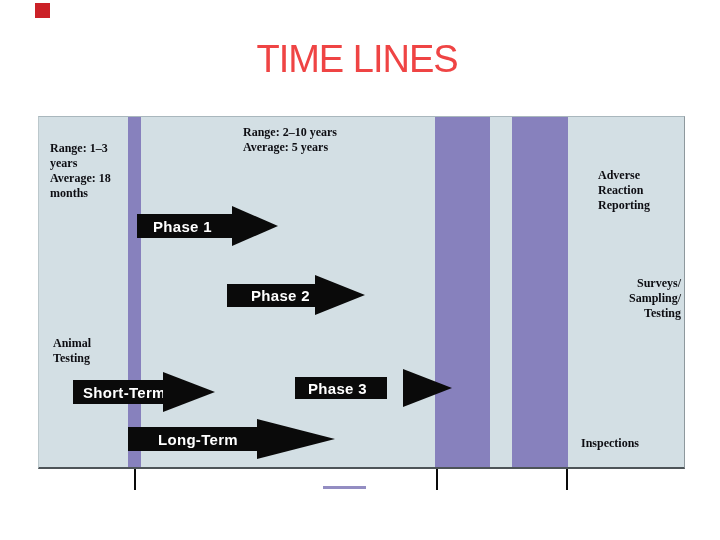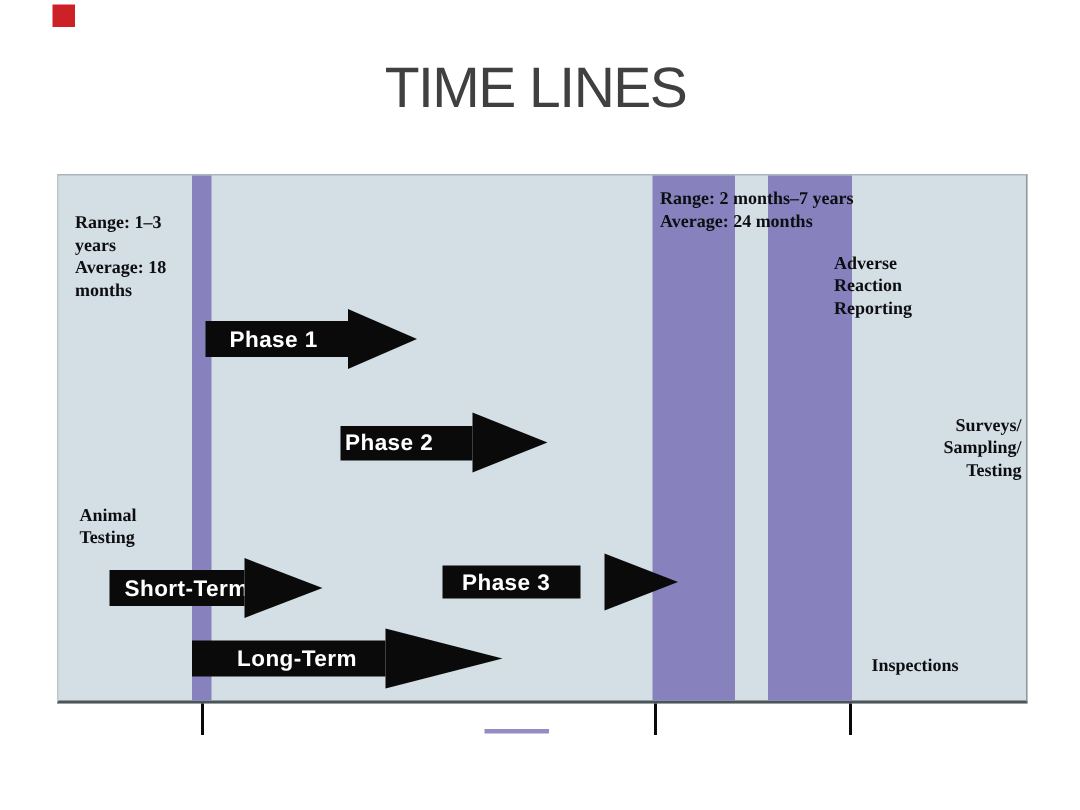--- a/index.html
+++ b/index.html
@@ -20,21 +20,21 @@
   .title {
     position: absolute;
     left: 0; top: 38px;
     width: 714px;
     margin: 0;
     text-align: center;
     font-family: "Liberation Sans", sans-serif;
     font-weight: 400;
     font-size: 38px;
     letter-spacing: -1px;
-    color: #404040;
+    color: #ef4444;
   }
   .panel {
     position: absolute;
     left: 38px; top: 116px;
     width: 647px; height: 353px;
     box-sizing: border-box;
     background: var(--panel-bg, #d3dfe4);
     border-top: 1px solid #a9b7bd;
     border-left: 1px solid #bcc8cc;
     border-right: 1px solid #8e989d;
@@ -55,21 +55,21 @@
     line-height: 15px;
     color: #0d0d12;
     white-space: pre-line;
     z-index: 3;
   }
   .note-preclinical { left: 11px;  top: 8px;   width: 90px; margin-top: 16px;  }
   .note-synthesis   { left: 11px;  top: 86px;  width: 90px;  }
   .note-animal      { left: 14px;  top: 219px; width: 90px;  }
   .note-clinical    { left: 204px; top: 8px;   width: 160px; }
   .note-review      { left: 401px; top: 8px;   width: 170px; }
-  .note-adverse     { left: 517px; top: 51px;  width: 100px; }
+  .note-adverse     { left: 559px; top: 51px;  width: 100px; }
   .note-surveys     { left: 542px; top: 159px; width: 100px; text-align: right; }
   .note-inspections { left: 542px; top: 272px; width: 100px; margin-top: 47px; }
   .arrow {
     position: absolute;
     display: flex;
     align-items: center;
     z-index: 2;
   }
   .arrow-body {
     background: var(--arrow-black, #0a0a0a);
@@ -87,21 +87,21 @@
     width: 0; height: 0;
     border-style: solid;
     border-color: transparent;
     border-left-color: var(--arrow-black, #0a0a0a);
     border-right-width: 0;
   }
   .arr-phase1 { left: 98px;  top: 89px;  height: 40px; }
   .arr-phase1 .arrow-body { width: 95px;  height: 24px; padding-left: 16px; }
   .arr-phase1 .arrow-head { border-top-width: 20px; border-bottom-width: 20px; border-left-width: 46px; }
   .arr-phase2 { left: 188px; top: 158px; height: 40px; }
-  .arr-phase2 .arrow-body { width: 88px;  height: 23px; padding-left: 3px; }
+  .arr-phase2 .arrow-body { width: 88px;  height: 23px; padding-left: 24px; }
   .arr-phase2 .arrow-head { border-top-width: 20px; border-bottom-width: 20px; border-left-width: 50px; }
   .arr-phase3 { left: 256px; top: 252px; height: 38px; gap: 16px; }
   .arr-phase3 .arrow-body { width: 92px;  height: 22px; padding-left: 13px; }
   .arr-phase3 .arrow-head { border-top-width: 19px; border-bottom-width: 19px; border-left-width: 49px; }
   .arr-short  { left: 34px;  top: 255px; height: 40px; }
   .arr-short  .arrow-body { width: 90px;  height: 24px; padding-left: 10px; }
   .arr-short  .arrow-head { border-top-width: 20px; border-bottom-width: 20px; border-left-width: 52px; }
   .arr-long   { left: 89px;  top: 302px; height: 40px; }
   .arr-long   .arrow-body { width: 129px; height: 24px; padding-left: 30px; }
   .arr-long   .arrow-head { border-top-width: 20px; border-bottom-width: 20px; border-left-width: 78px; }
@@ -135,22 +135,22 @@
     <div class="vbar bar1"></div>
     <div class="vbar bar2"></div>
     <div class="vbar bar3"></div>
 
     <div class="note note-preclinical">Range: 1–3
 years
 Average: 18
 months</div>
     <div class="note note-animal">Animal
 Testing</div>
-    <div class="note note-review">Range: 2 months–7 years
-Average: 24 months</div>
+    <div class="note note-clinical">Range: 2–10 years
+Average: 5 years</div>
     <div class="note note-adverse">Adverse
 Reaction
 Reporting</div>
     <div class="note note-surveys">Surveys/
 Sampling/
 Testing</div>
     <div class="note note-inspections">Inspections</div>
 
     <div class="arrow arr-phase1">
       <div class="arrow-body">

